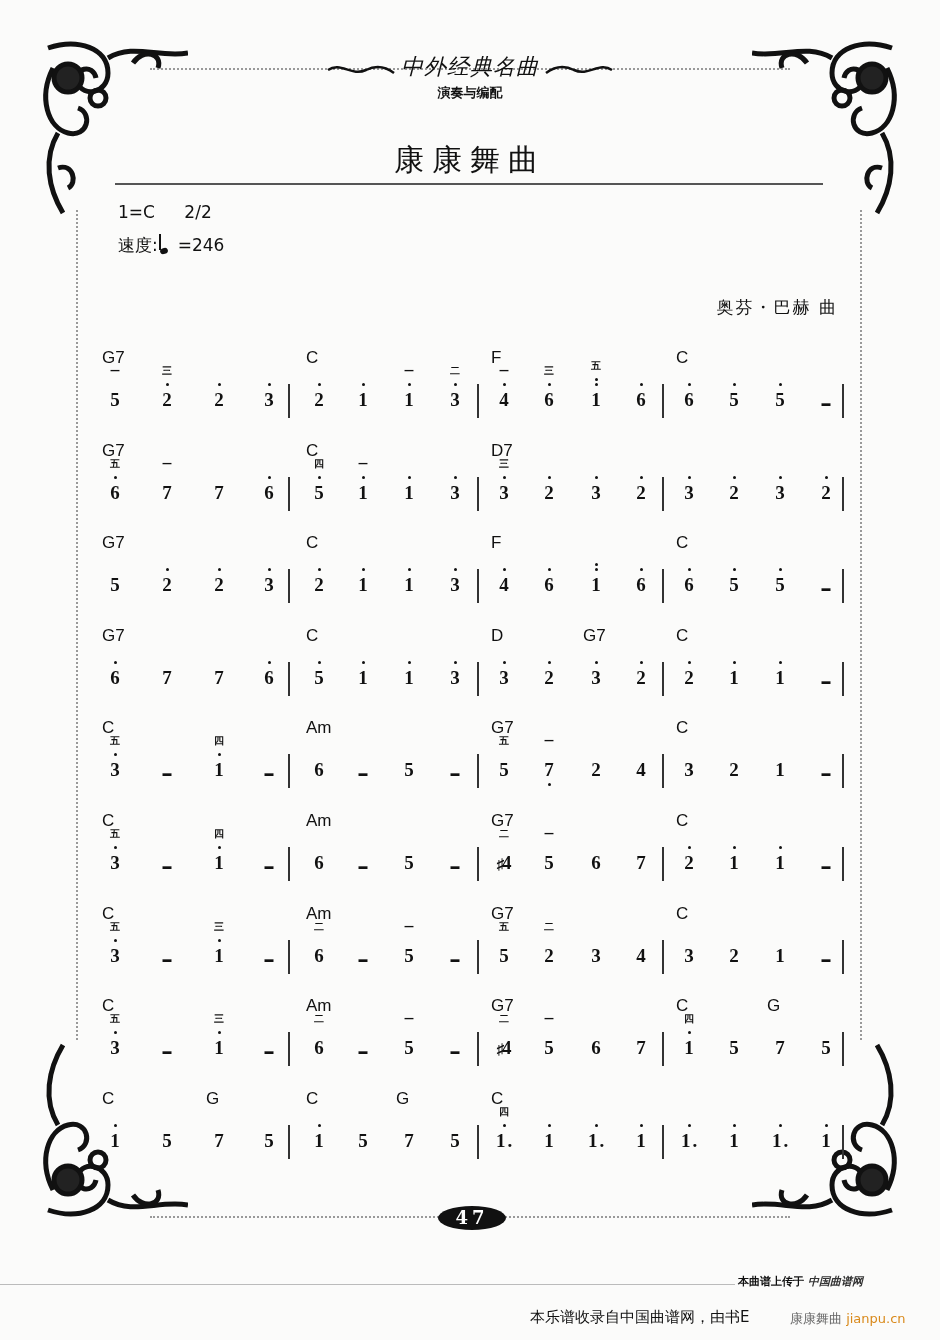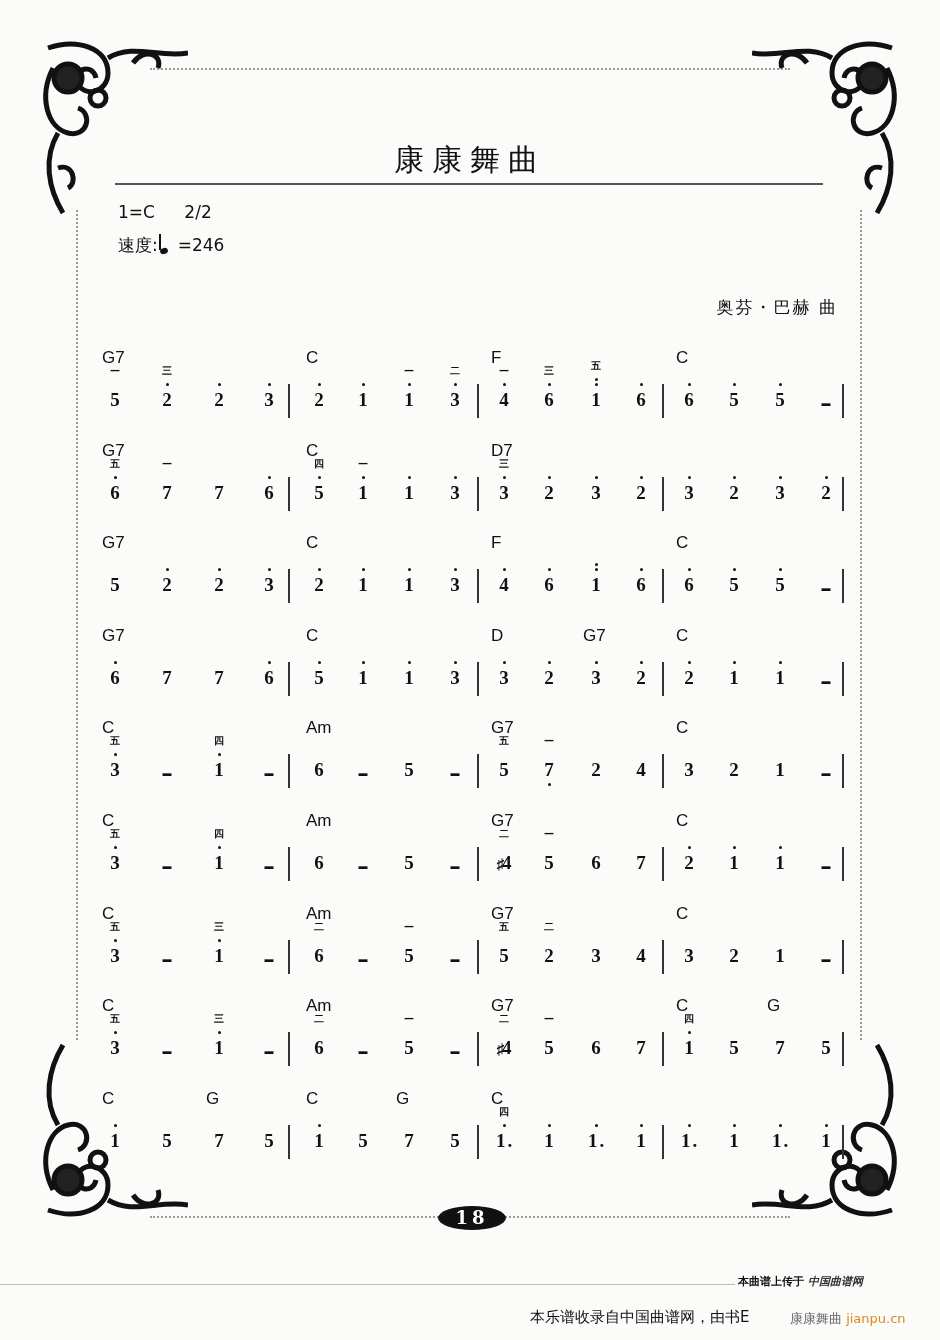--- a/index.html
+++ b/index.html
@@ -117,20 +117,32 @@
       <path d="M70 20 C95 5, 120 20, 150 15"></path>
       <path d="M15 30 C0 60, 10 90, 30 95 C50 100, 55 75, 40 70"></path>
       <path d="M20 95 C5 120, 10 150, 25 175"></path>
       <circle cx="30" cy="40" r="14" fill="#222"></circle>
       <circle cx="60" cy="60" r="8"></circle>
       <path d="M95 25 C105 10, 125 15, 120 30"></path>
     </g>
       </svg>
   </div>
 
+  <div class="series-title">
+    <div>
+      <svg class="swirl" viewBox="0 0 70 14">
+          <path d="M2 7 C15 -2, 25 14, 40 7 C50 2, 60 4, 68 10" fill="none" stroke="#111" stroke-width="2.5"></path>
+        </svg>
+      <span class="main">中外经典名曲</span>
+      <svg class="swirl" viewBox="0 0 70 14" style="transform:scaleX(-1)">
+          <path d="M2 7 C15 -2, 25 14, 40 7 C50 2, 60 4, 68 10" fill="none" stroke="#111" stroke-width="2.5"></path>
+        </svg>
+    </div>
+    <div class="sub">演奏与编配</div>
+  </div>
 
   <div class="song-title">康康舞曲</div>
   <div class="title-rule"></div>
 
   <div class="meta">
     <div class="row">
       <span style="margin-right:24px">1=C</span>
       <span>2/2</span>
     </div>
     <div class="row">
@@ -371,21 +383,21 @@
         <div class="note" style="left: 631px;"><span>1</span><span class="dot-above"></span></div>
         <div class="note" style="left: 677px;"><span>1</span><span class="aug">.</span><span class="dot-above"></span></div>
         <div class="note" style="left: 723px;"><span>1</span><span class="dot-above"></span></div>
         <div class="bar" style="left: 196px;"></div>
         <div class="bar" style="left: 385px;"></div>
         <div class="bar" style="left: 570px;"></div>
         <div class="bar" style="left: 750px;"></div>
       </div>
     </div>
 
-  <div class="page-num">18</div>
+  <div class="page-num">47</div>
   <div class="bottom-rule"></div>
   <div class="upload-note">
     <span>本曲谱上传于</span><span class="site">中国曲谱网</span>
   </div>
   <div class="footer-note">本乐谱收录自中国曲谱网，由书E</div>
   <div class="watermark">
     <span>康康舞曲</span>
     <span class="url">jianpu.cn</span>
   </div>
 </div>

